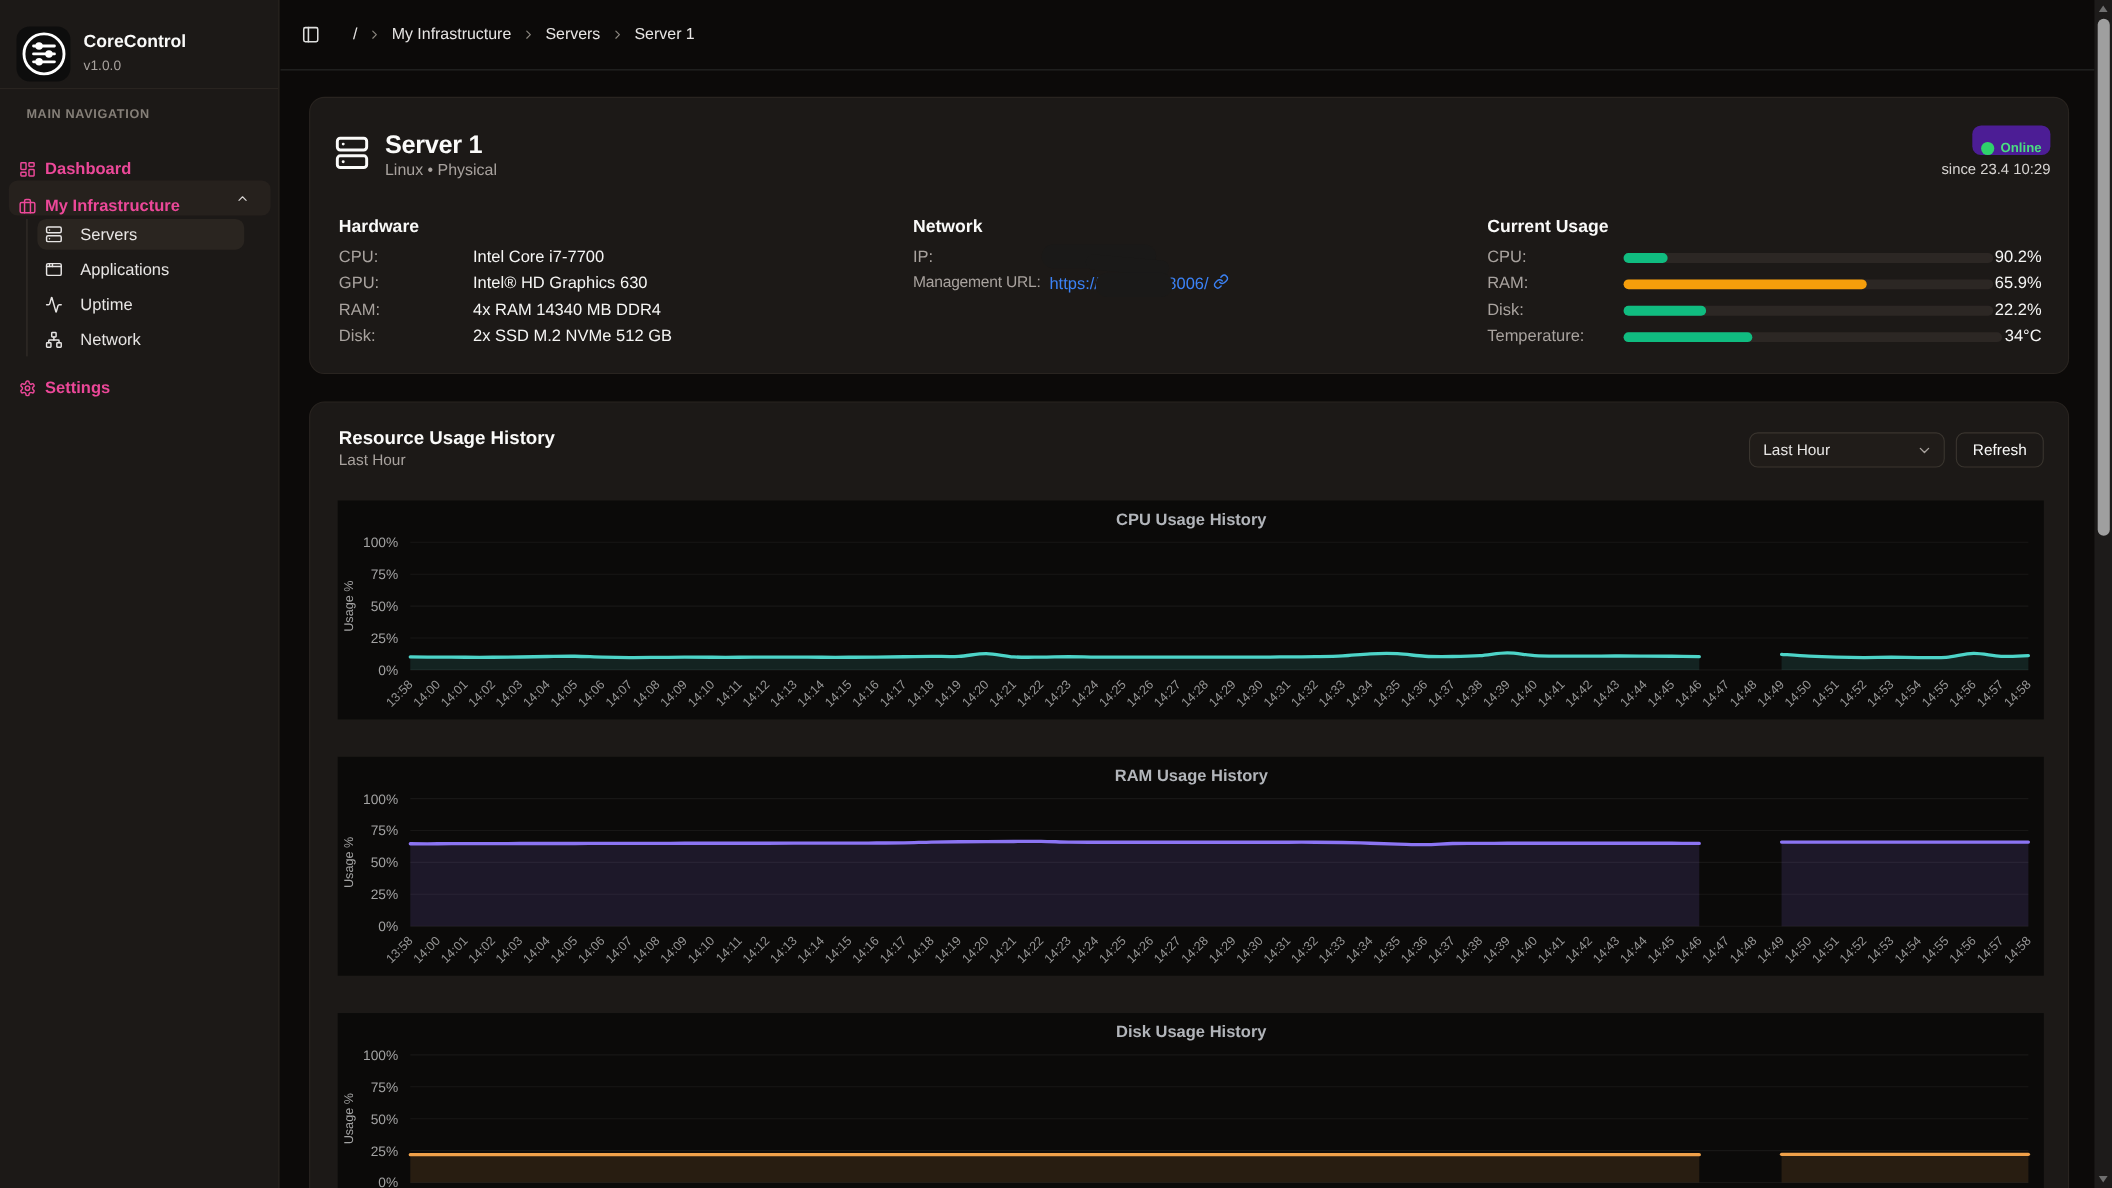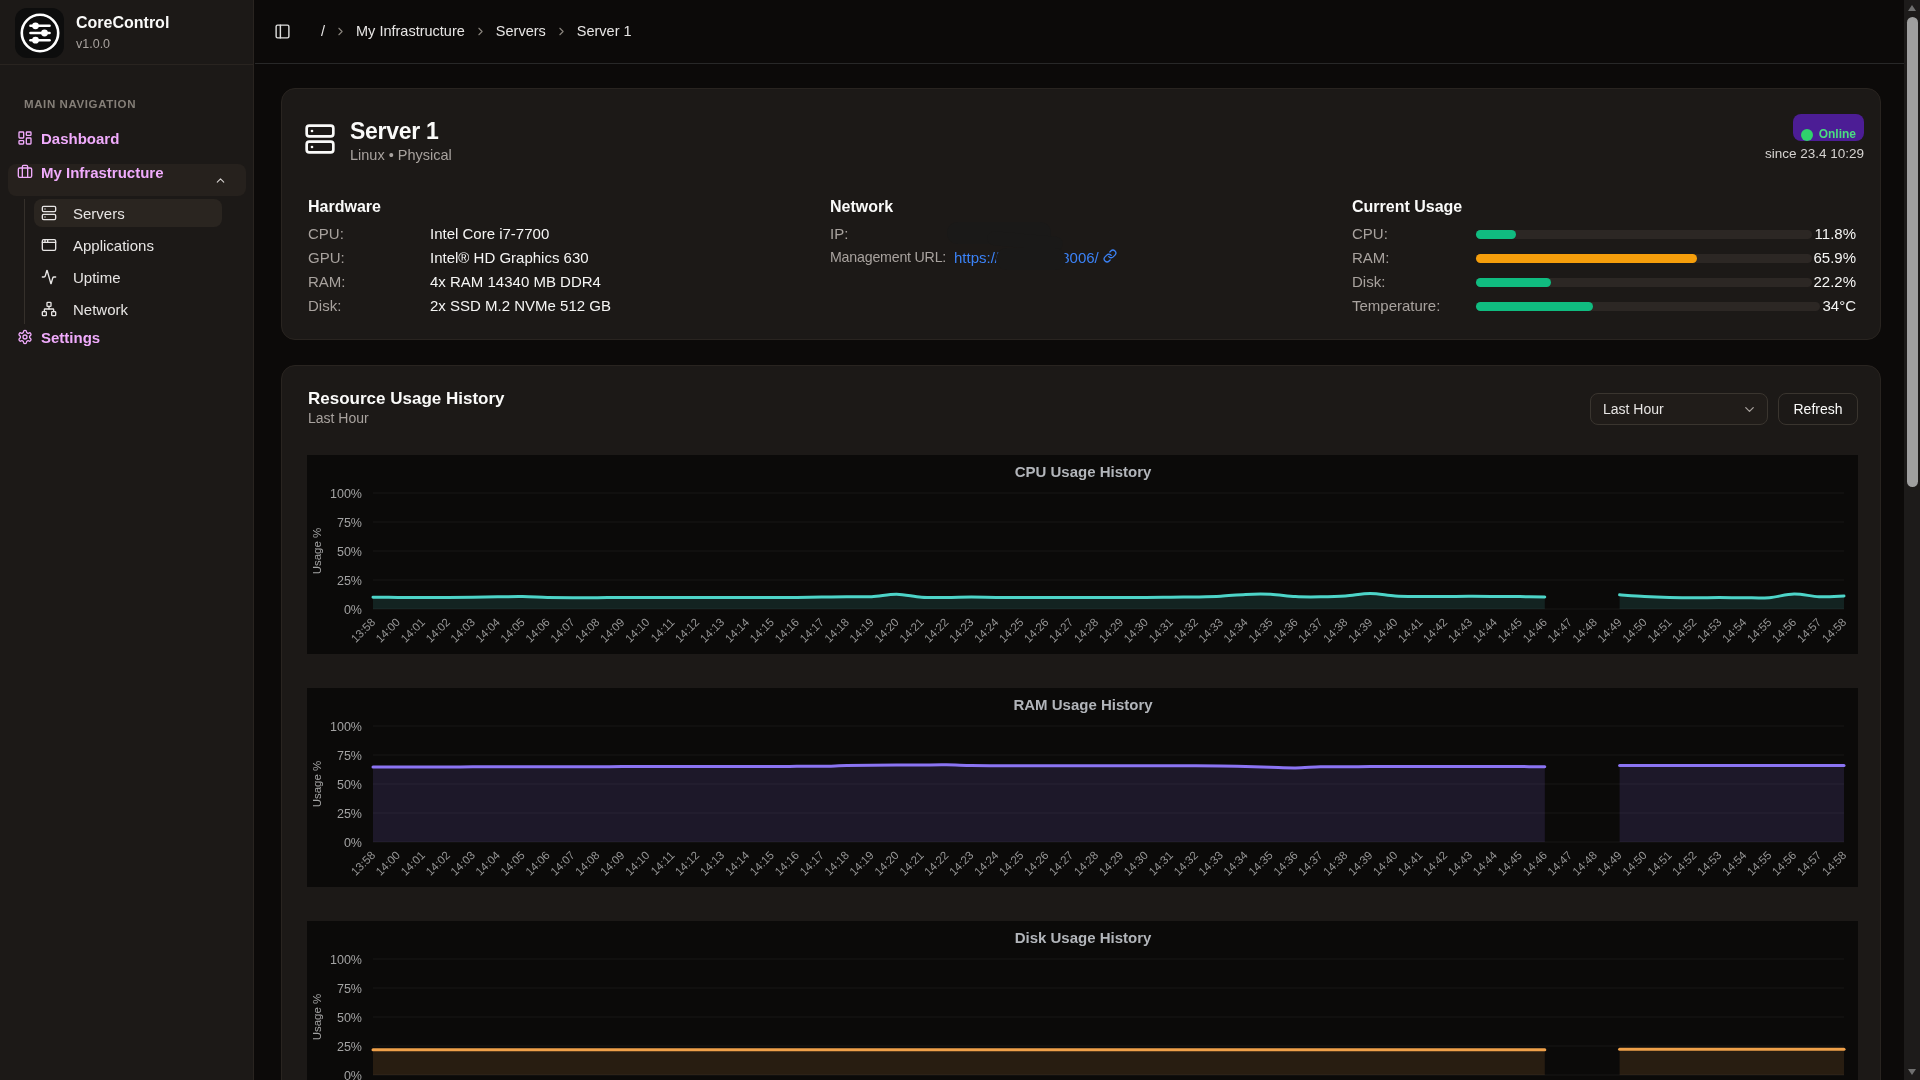--- a/index.html
+++ b/index.html
@@ -1,23 +1,23 @@
 <!DOCTYPE html>
 <html><head><meta charset="utf-8"><title>CoreControl</title>
 <style>
 *{margin:0;padding:0;box-sizing:border-box}
 html,body{width:1920px;height:1080px;overflow:hidden;background:#0c0a09;font-family:"Liberation Sans",sans-serif;-webkit-font-smoothing:antialiased}
 .sidebar{position:absolute;left:0;top:0;width:254px;height:1080px;background:#1c1917;border-right:1px solid #292420}
-.s-head{position:absolute;left:0;top:0;width:100%;height:65px;border-bottom:1px solid #292420}
+.s-head{position:absolute;left:0;top:16px;width:100%;height:65px;border-bottom:1px solid #292420}
 .logo{position:absolute;left:15px;top:8px;width:49px;height:50px;background:#0d0d0d;border-radius:12px;display:flex;align-items:center;justify-content:center}
 .s-title{position:absolute;left:76px;top:14px;font-size:16px;font-weight:bold;color:#fafaf9}
 .s-ver{position:absolute;left:76px;top:37px;font-size:12.5px;color:#a8a29e}
 .s-label{position:absolute;left:24px;top:98px;font-size:11.5px;font-weight:bold;letter-spacing:.6px;color:#857f78}
 .nav{position:absolute;left:8px;top:130px;width:238px}
-.nitem{position:relative;height:32px;border-radius:8px;display:flex;align-items:flex-start;color:#f0abfc;font-size:15px;font-weight:bold;padding-left:9px;margin-bottom:2px}
+.nitem{position:relative;height:32px;border-radius:8px;display:flex;align-items:flex-end;color:#ec4899;font-size:15px;font-weight:bold;padding-left:9px;margin-bottom:2px}
 .nitem svg{margin-right:8px;flex:none}
 .nitem.active{background:#26211d}
 .chev{position:absolute;right:11px;top:10px;color:#d6d3d1}
 .sub{position:relative;padding-top:1px;height:129px;margin-bottom:2px}
 .subline{position:absolute;left:15.5px;top:1px;bottom:3px;width:1px;background:#35302b}
 .sitem{position:relative;height:28px;margin:0 0 4px 26px;width:188px;border-radius:8px;display:flex;align-items:center;color:#e7e5e4;font-size:15px;padding-left:7px}
 .sitem svg{margin-right:16px;flex:none}
 .sitem.active{background:#2a2520}
 .logout-wrap{position:absolute;left:0;bottom:0;width:100%;height:77px;border-top:1px solid #292420}
 .logout{position:absolute;left:9px;top:17px;width:237px;height:34px;background:#272220;border-radius:10px;display:flex;align-items:center;color:#f47171;font-size:15px;font-weight:bold;padding-left:13px}
@@ -176,21 +176,21 @@
           <path d="M10 13a5 5 0 0 0 7.54.54l3-3a5 5 0 0 0-7.07-7.07l-1.72 1.71"></path>
           <path d="M14 11a5 5 0 0 0-7.54-.54l-3 3a5 5 0 0 0 7.07 7.07l1.71-1.71"></path>
         </svg></div>
       <div class="blob" style="left:665px;top:133px;width:104px;height:22px"></div>
       <div class="blob" style="left:705px;top:145px;width:76px;height:14px;transform:rotate(5deg)"></div>
       <div class="blob" style="left:714px;top:159px;width:70px;height:22px"></div>
     <div class="lbl" style="left:1070px;top:136px">CPU:</div>
       <div class="bar" style="left:1194px;top:141px;width:336px">
         <i style="width:40px;background:#10bc80"></i>
       </div>
-      <div class="pct" style="top:136px">11.8%</div>
+      <div class="pct" style="top:136px">90.2%</div>
       <div class="lbl" style="left:1070px;top:160px">RAM:</div>
       <div class="bar" style="left:1194px;top:165px;width:336px">
         <i style="width:221px;background:#f59e0b"></i>
       </div>
       <div class="pct" style="top:160px">65.9%</div>
       <div class="lbl" style="left:1070px;top:184px">Disk:</div>
       <div class="bar" style="left:1194px;top:189px;width:336px">
         <i style="width:75px;background:#10bc80"></i>
       </div>
       <div class="pct" style="top:184px">22.2%</div>

